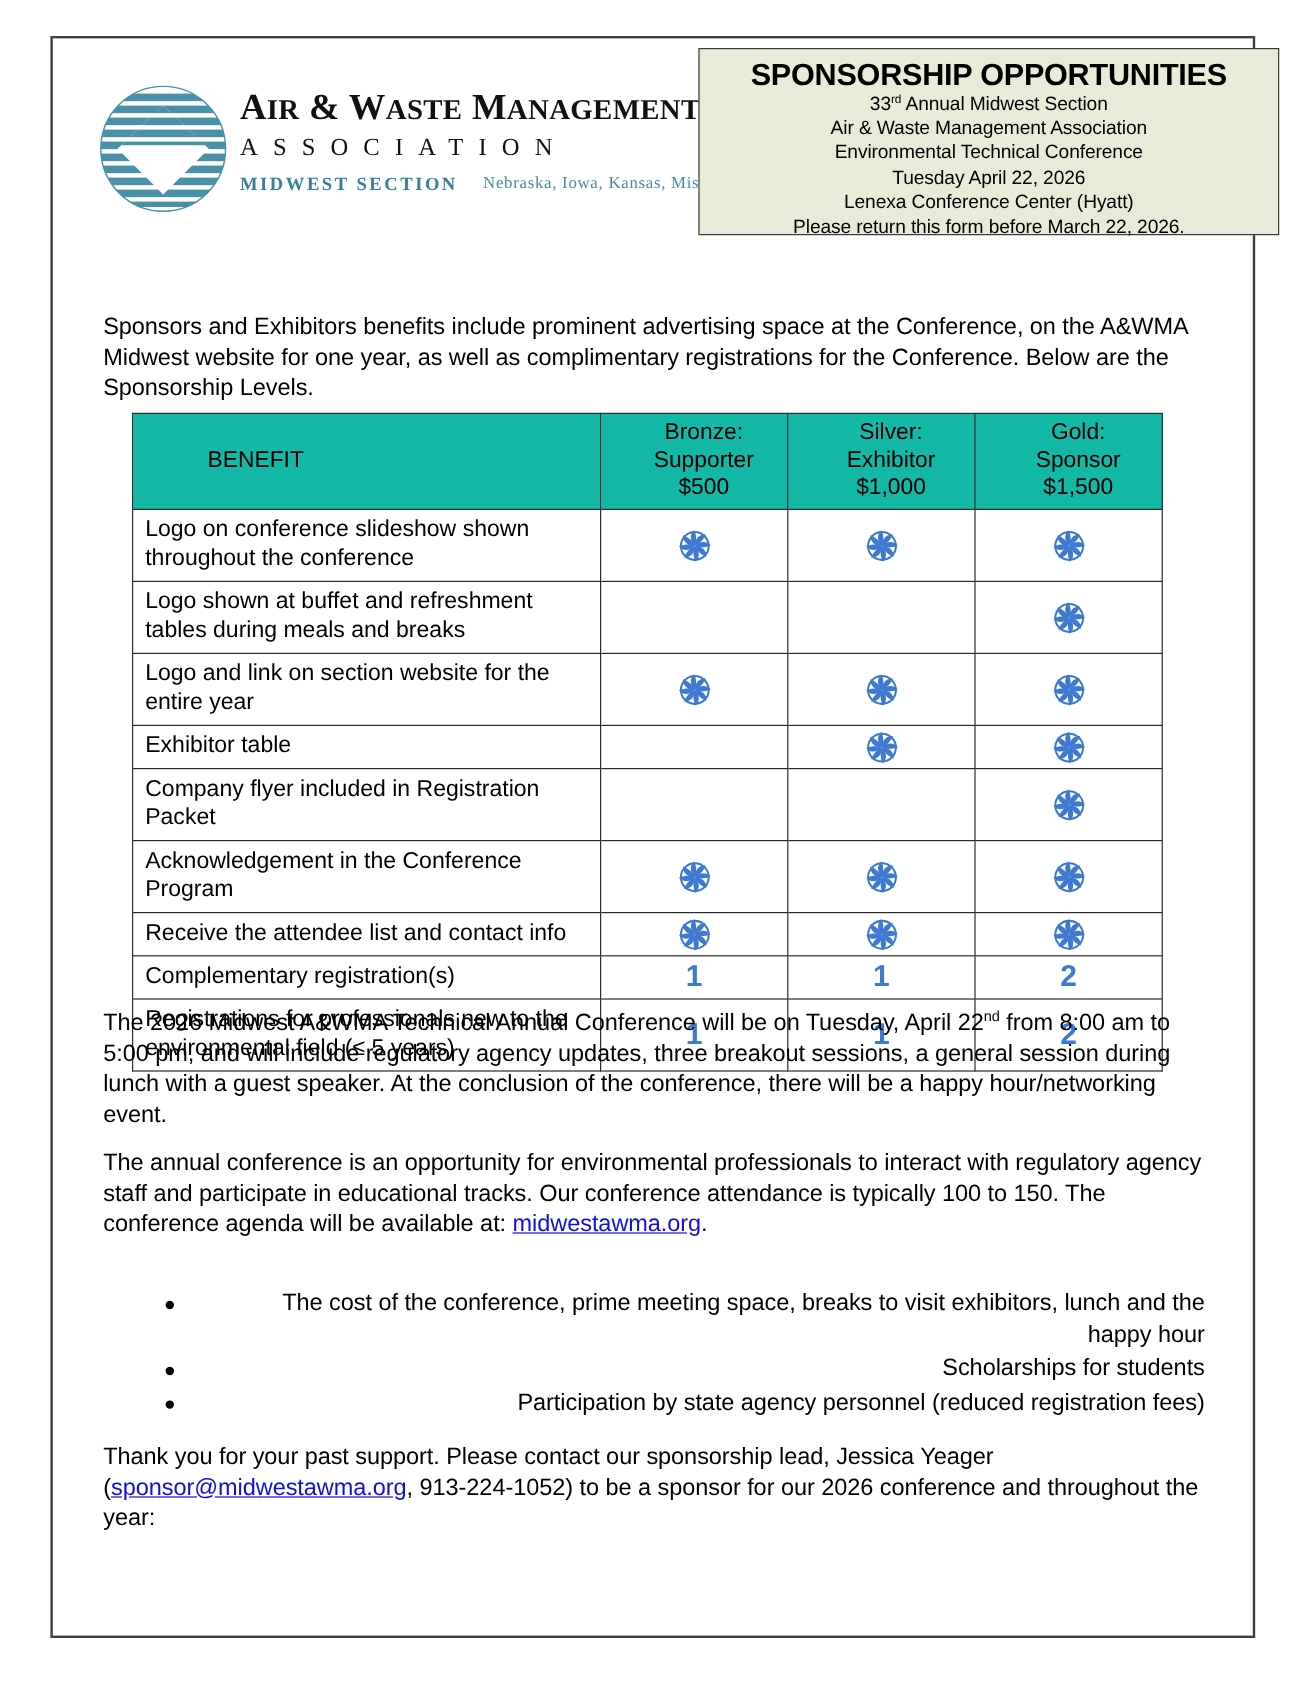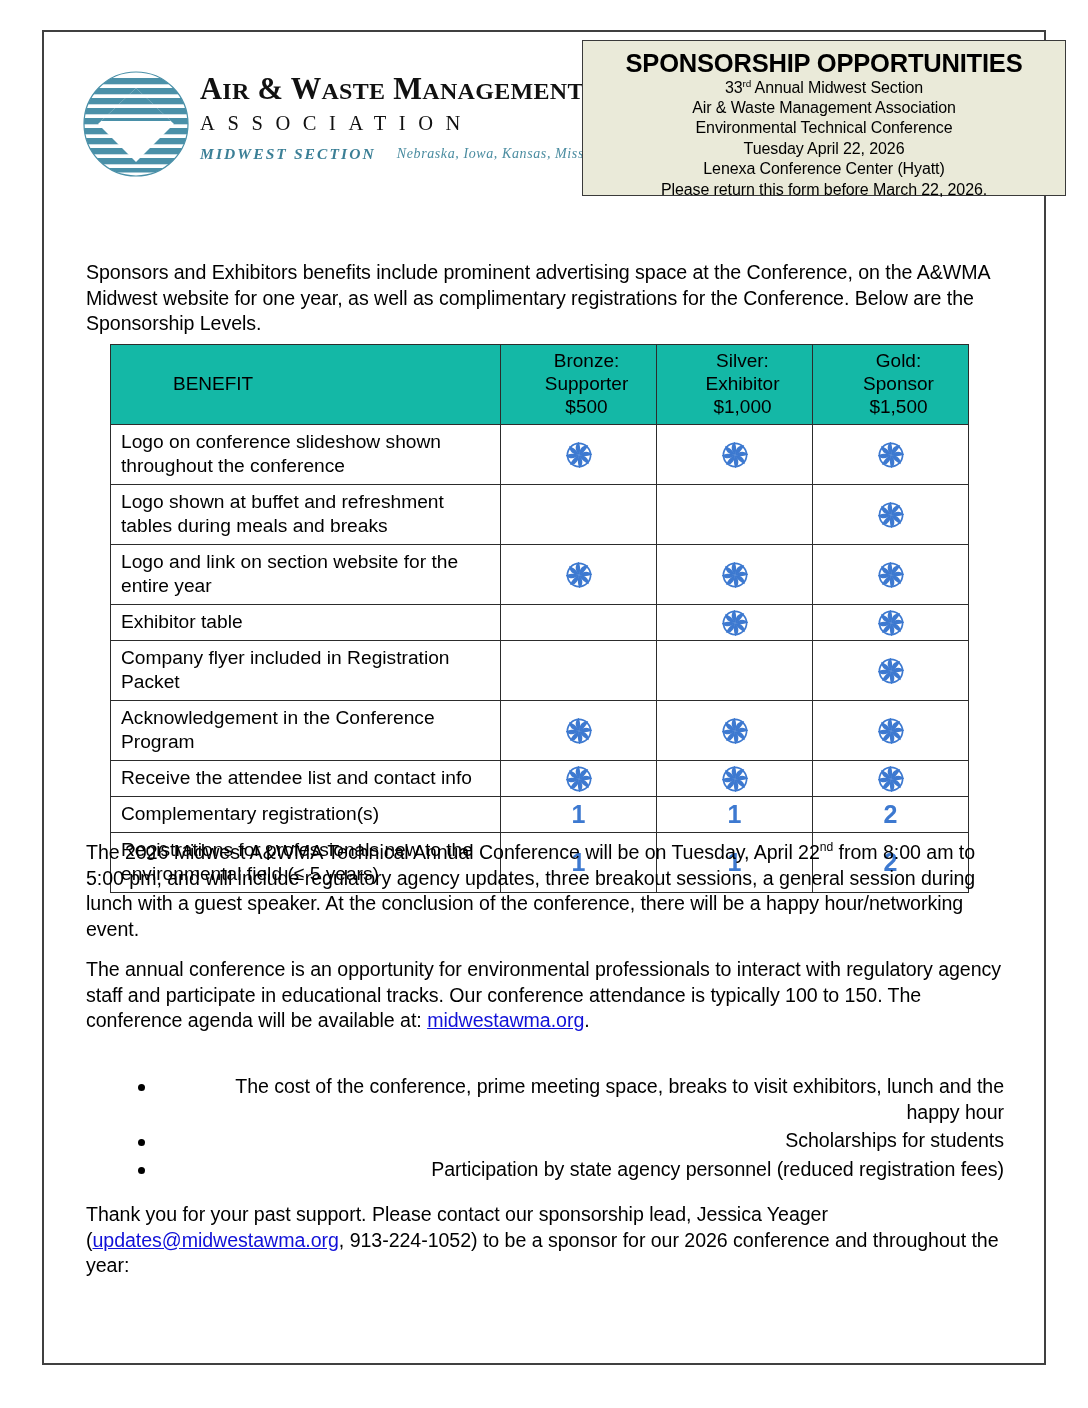--- a/index.html
+++ b/index.html
@@ -77,21 +77,20 @@
     color: #111111;
     white-space: nowrap;
     margin-top: 8px;
     line-height: 1.0;
   }
   .wm-line3 {
     margin-top: 11px;
     display: flex;
     align-items: center;
     white-space: nowrap;
-    font-style: italic;
   }
   .wm-mw {
     font-family: "Liberation Serif", serif;
     font-weight: bold;
     font-size: 15.5px;
     letter-spacing: 2.1px;
     color: #3b7f96;
   }
   .wm-divider {
     display: inline-block;
@@ -552,15 +551,15 @@
 
   <div class="para" id="annual-para"><span>The annual conference is an opportunity for environmental professionals to interact with regulatory agency staff and participate in educational tracks. Our conference attendance is typically 100 to 150. The conference agenda will be available at: </span><a class="doc-link" href="#">midwestawma.org</a><span>.</span></div>
 
 
   <ul id="bullet-list">
       <li><span class="bullet-dot"></span><span>The cost of the conference, prime meeting space, breaks to visit exhibitors, lunch and the happy hour</span></li>
       <li><span class="bullet-dot"></span><span>Scholarships for students</span></li>
       <li><span class="bullet-dot"></span><span>Participation by state agency personnel (reduced registration fees)</span></li>
     </ul>
 
-  <div class="para" id="thanks-para"><span>Thank you for your past support. Please contact our sponsorship lead, Jessica Yeager (</span><a class="doc-link" href="#">updates@midwestawma.org</a><span>, 913-224-1052) to be a sponsor for our 2026 conference and throughout the year:</span></div>
+  <div class="para" id="thanks-para"><span>Thank you for your past support. Please contact our sponsorship lead, Jessica Yeager (</span><a class="doc-link" href="#">sponsor@midwestawma.org</a><span>, 913-224-1052) to be a sponsor for our 2026 conference and throughout the year:</span></div>
 
 </div>
 
 </body></html>

